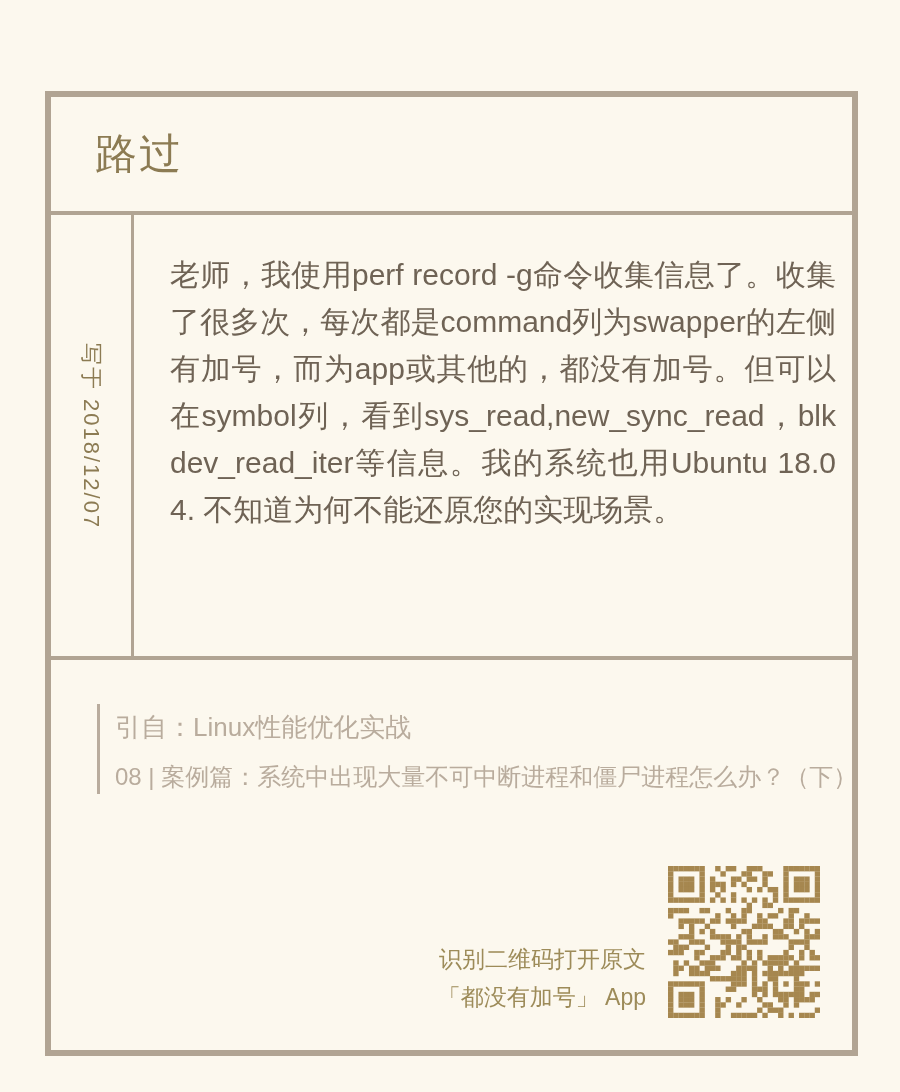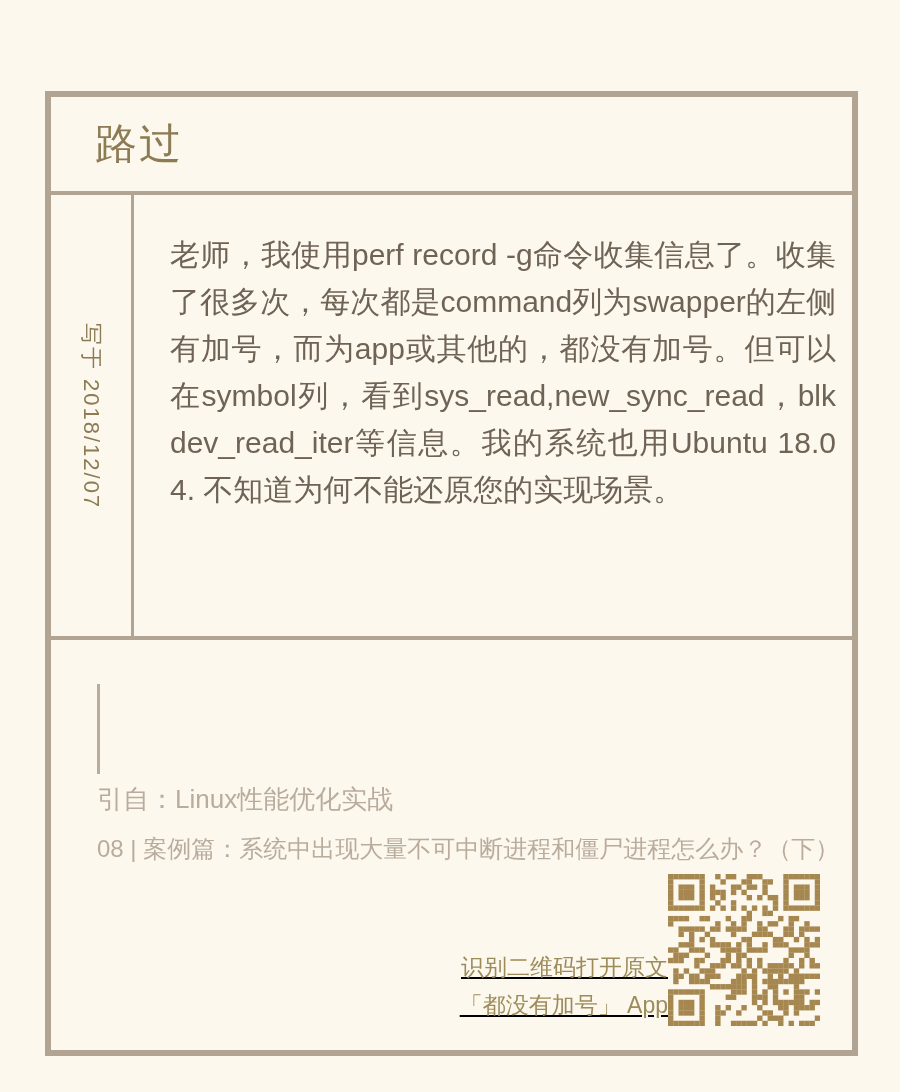--- a/index.html
+++ b/index.html
@@ -15,21 +15,21 @@
   }
   .card {
     position: absolute;
     left: 45px; top: 91px;
     width: 813px; height: 965px;
     border: 6px solid var(--border, #B1A493);
     display: flex;
     flex-direction: column;
   }
   .card-header {
-    height: 94px;
+    height: 114px;
     flex: 0 0 auto;
     display: flex;
     align-items: center;
     padding-left: 44px;
   }
   .title {
     font-size: 42px;
     font-weight: 400;
     color: var(--title, #8C7B53);
     letter-spacing: 2px;
@@ -70,21 +70,20 @@
     font-size: 30px;
     line-height: 47px;
     color: var(--body-text, #6F6355);
     word-break: break-all;
     text-align: justify;
   }
   .citation {
     flex: 1 1 auto;
     padding: 42px 20px 0 46px;
     display: flex;
-    flex-direction: column;
     align-items: flex-start;
   }
   .cite-bar {
     flex: 0 0 auto;
     width: 3px;
     height: 90px;
     background: var(--citation, #B9AC9D);
     margin-right: 15px;
     margin-top: 2px;
   }
@@ -99,22 +98,22 @@
     line-height: 50px;
     color: var(--citation, #B9AC9D);
     white-space: nowrap;
   }
   .footer {
     flex: 0 0 auto;
     display: flex;
     flex-direction: row;
     justify-content: flex-end;
     align-items: flex-end;
+    gap: 22px;
     padding: 0 32px 32px 0;
-    text-decoration: underline;
   }
   .footer-text {
     text-align: right;
     font-size: 23px;
     line-height: 38px;
     color: var(--footer-text, #9D8B59);
     padding-bottom: 2px;
   }
   .qr {
     flex: 0 0 auto;

